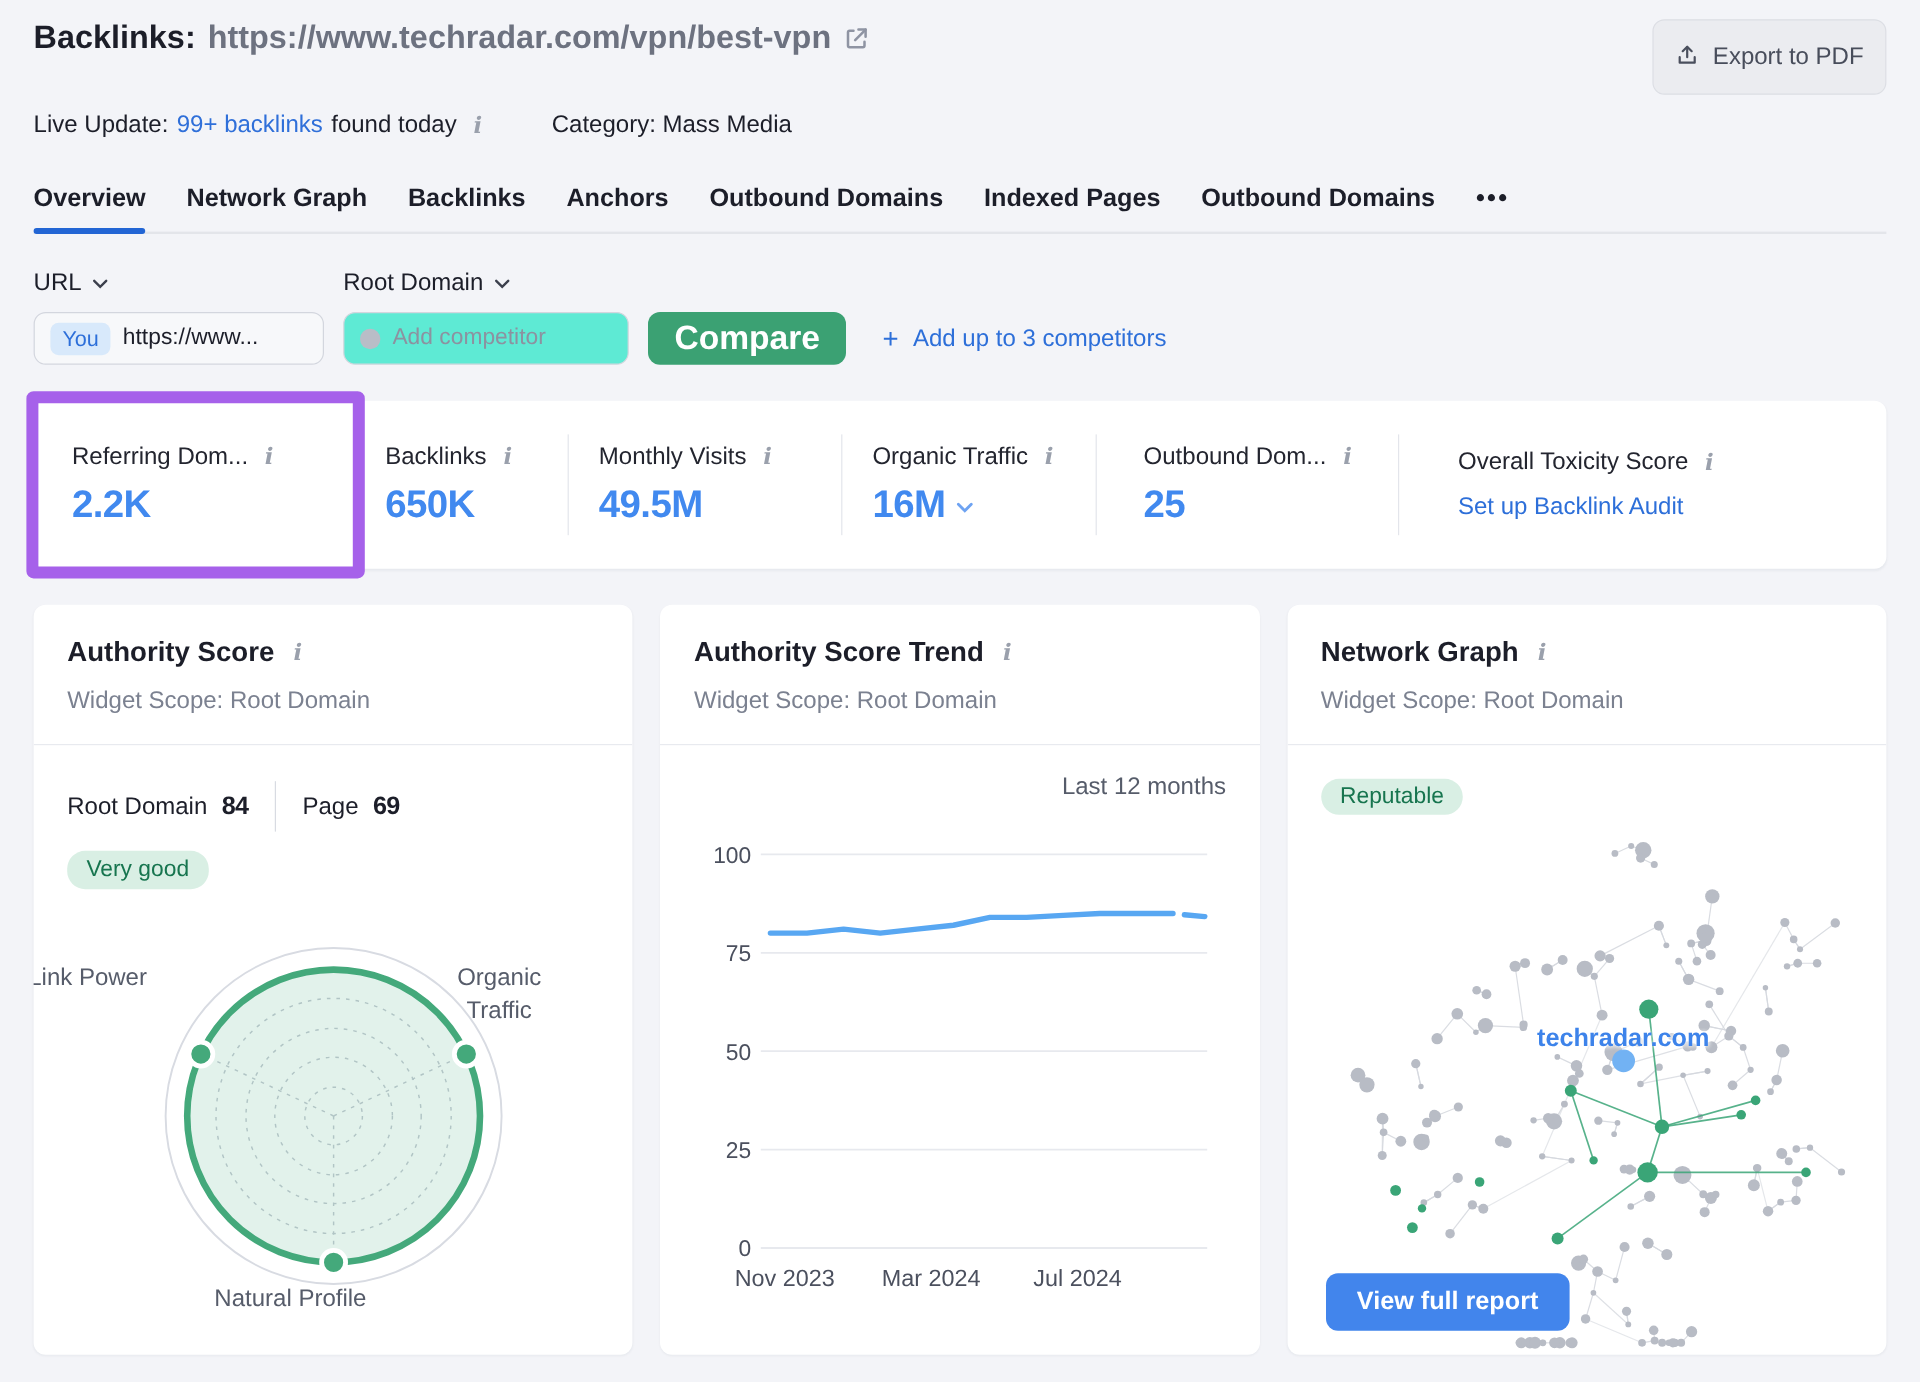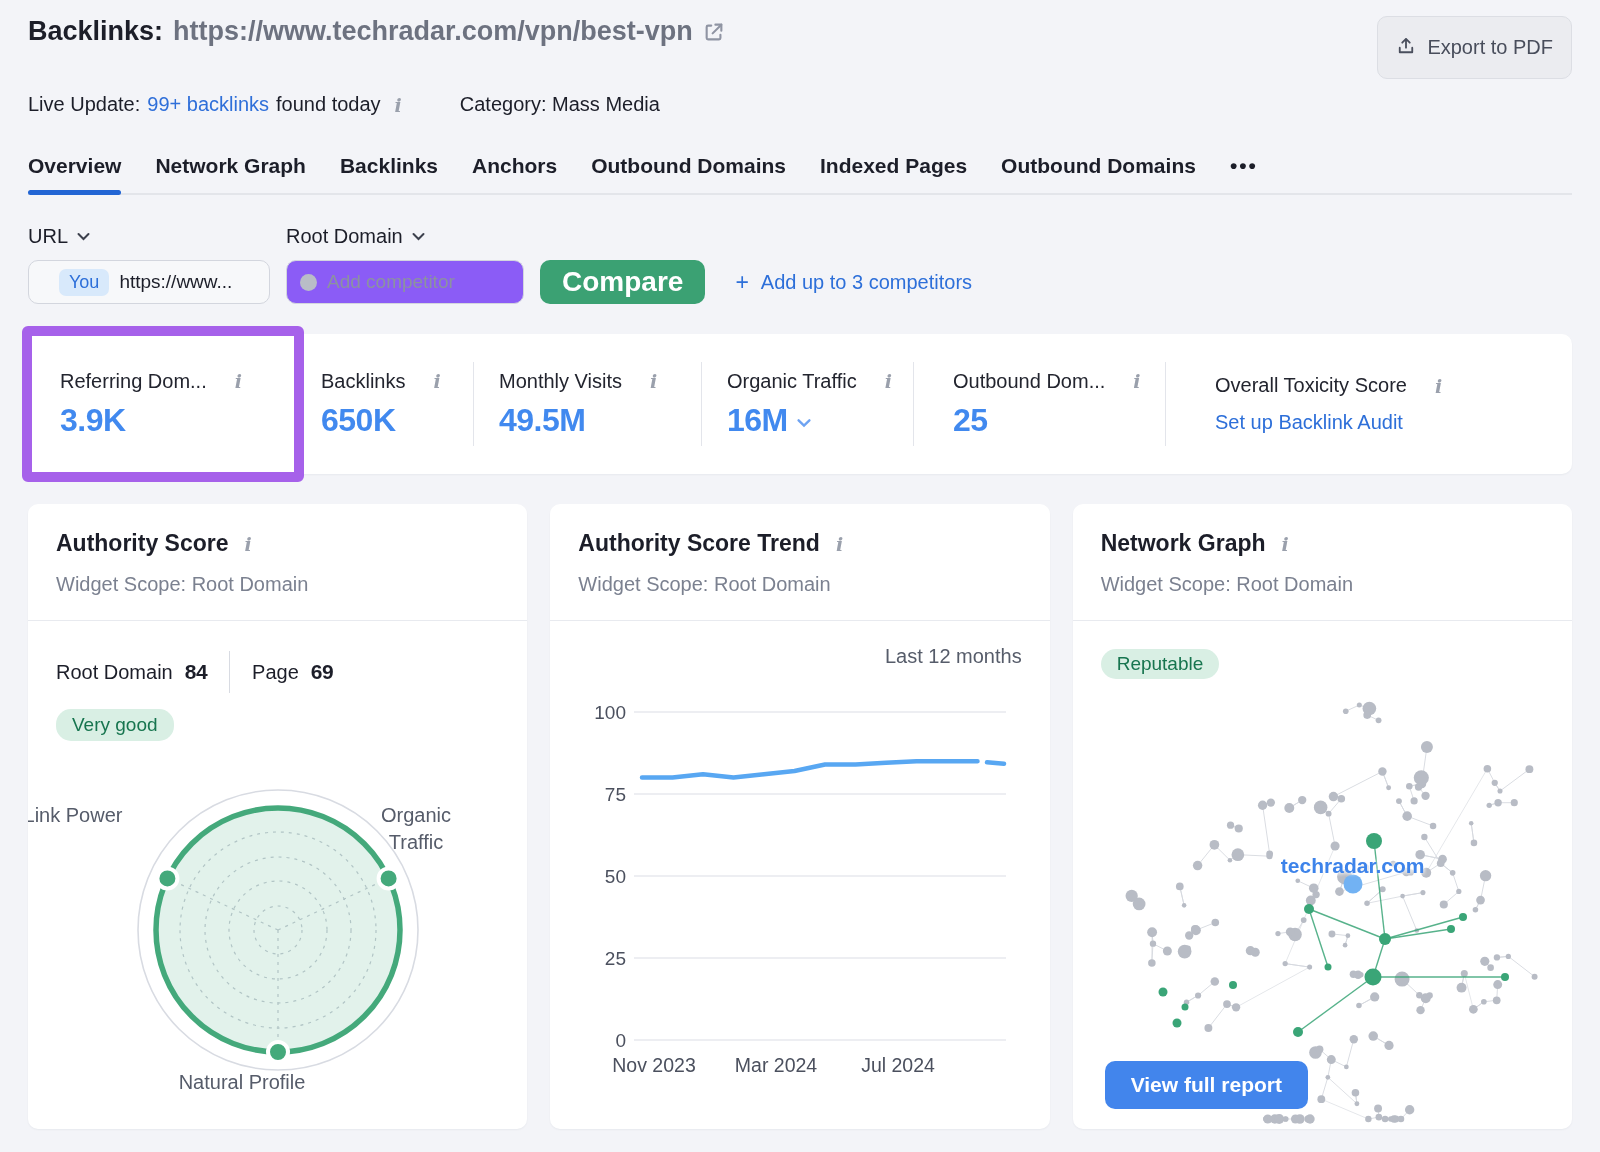--- a/index.html
+++ b/index.html
@@ -24,45 +24,45 @@
   .tab { font-size:21px; font-weight:700; padding-bottom:15px; position:relative; cursor:pointer; white-space:nowrap; }
   .tab.active::after { content:""; position:absolute; left:0; right:0; bottom:-2px; height:5px; background:#2265d4; border-radius:3px; }
   .tab.more { letter-spacing:2px; padding-bottom:15px; }
 
   
   .filter-labels { margin-top:30px; display:flex; font-size:20px; }
   .filter-label { display:flex; align-items:center; gap:9px; cursor:pointer; }
   .filter-label.first { width:258px; }
   .inputs-row { margin-top:12px; display:flex; align-items:center; }
   .you-input { width:242px; height:44px; background:#f7f8fa; border:1px solid #d3d6de; border-radius:10px;
-    display:flex; align-items:center; padding:0 30px; gap:10px; cursor:text; }
+    display:flex; align-items:center; padding:0 13px; gap:10px; cursor:text; }
   .you-badge { background:#d8e9fb; color:#2d6fd9; font-size:18px; padding:3px 10px; border-radius:7px; }
   .you-url { font-size:19px; }
-  .competitor-input { width:238px; height:44px; background:#8b5cf6; border:1px solid #d3d6de; border-radius:10px;
+  .competitor-input { width:238px; height:44px; background:#5eead4; border:1px solid #d3d6de; border-radius:10px;
     display:flex; align-items:center; padding:0 13px; gap:10px; margin-left:16px; }
   .competitor-dot { width:17px; height:17px; border-radius:50%; background:#b9bdc7; flex:none; }
   .competitor-input input { border:none; outline:none; font-size:19px; width:170px; font-family:inherit; background:transparent; }
   .competitor-input input::placeholder { color:#8c92a0; }
   .compare-btn { margin-left:16px; height:44px; padding:0 22px; background:#3ba173; color:#fff; font-size:28px;
     font-weight:700; border:none; border-radius:10px; cursor:pointer; font-family:inherit; }
   .add-competitors { margin-left:30px; color:#2d6fd9; font-size:20px; display:flex; align-items:center; gap:12px; cursor:pointer; }
   .plus { font-size:23px; }
 
   
   .metrics-wrap { position:relative; margin-top:30px; }
   .metrics-bar { background:#fff; border-radius:10px; height:140px; display:flex; box-shadow:0 1px 2px rgba(25,30,50,.05); }
   .metric-col { display:flex; flex-direction:column; justify-content:center; position:relative; }
   .metric-col.c1 { width:277px; padding-left:32px; }
   .metric-col.c2 { width:168px; padding-left:16px; }
   .metric-col.c3 { width:228px; padding-left:26px; }
   .metric-col.c4 { width:212px; padding-left:26px; }
   .metric-col.c5 { width:252px; padding-left:40px; }
   .metric-col.c6 { flex:1; padding-left:50px; }
   .metric-col.divided::before { content:""; position:absolute; left:0; top:28px; bottom:28px; width:1px; background:#e3e5eb; }
-  .metric-label-row { display:flex; align-items:center; gap:26px; font-size:20px; color:#23252f; }
+  .metric-label-row { display:flex; align-items:center; gap:12px; font-size:20px; color:#23252f; }
   .metric-value { margin-top:9px; font-size:32px; font-weight:700; color:#4189ef; letter-spacing:-0.5px; display:flex; align-items:center; gap:9px; }
   .metric-link { margin-top:14px; font-size:20px; color:#2d6fd9; cursor:pointer; }
   .highlight-box { position:absolute; left:-6px; top:-8px; width:282px; height:156px; border:10px solid #a661ea; border-radius:6px; z-index:2; pointer-events:none; }
 
   
   .cards-row { margin-top:30px; display:grid; grid-template-columns:1fr 1fr 1fr; gap:23px; }
   .card { background:#fff; border-radius:10px; box-shadow:0 1px 2px rgba(25,30,50,.05); height:625px; position:relative; overflow:hidden; }
   .card-header { padding:26px 28px 24px; }
   .card-title-row { display:flex; align-items:center; gap:14px; }
   .card-title { font-size:23px; font-weight:700; }
@@ -181,21 +181,21 @@
   </div>
 
   <div class="metrics-wrap">
     <div class="highlight-box"></div>
     <div class="metrics-bar">
       <div class="metric-col c1">
         <div class="metric-label-row">
           <span>Referring Dom...</span>
           <span class="info-i">i</span>
         </div>
-        <div class="metric-value">3.9K</div>
+        <div class="metric-value">2.2K</div>
       </div>
       <div class="metric-col c2">
         <div class="metric-label-row">
           <span>Backlinks</span>
           <span class="info-i">i</span>
         </div>
         <div class="metric-value">650K</div>
       </div>
       <div class="metric-col c3 divided">
         <div class="metric-label-row">

